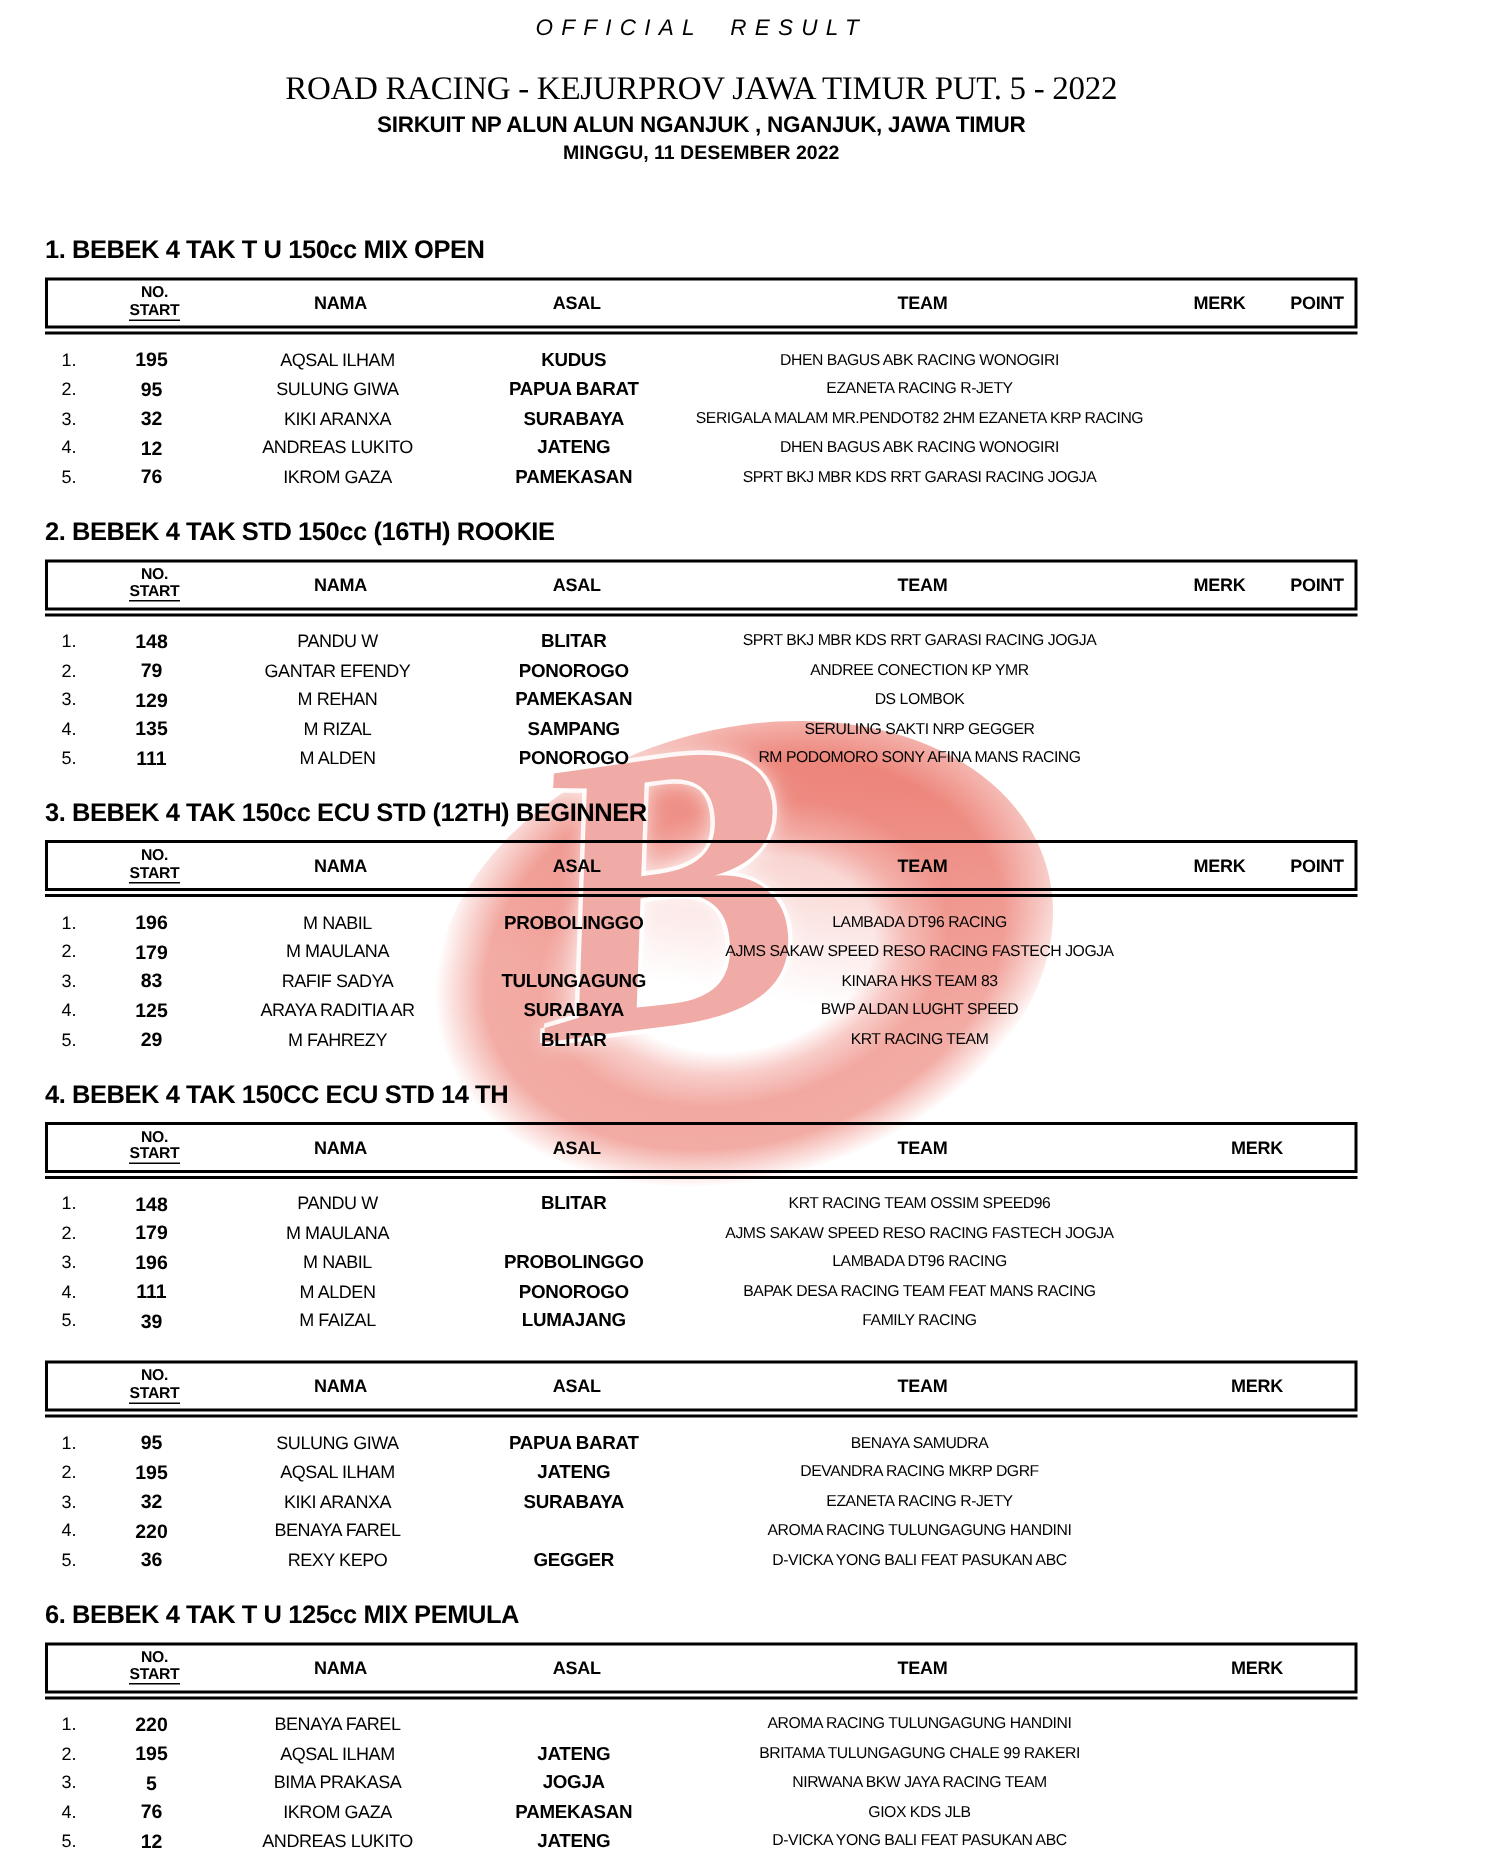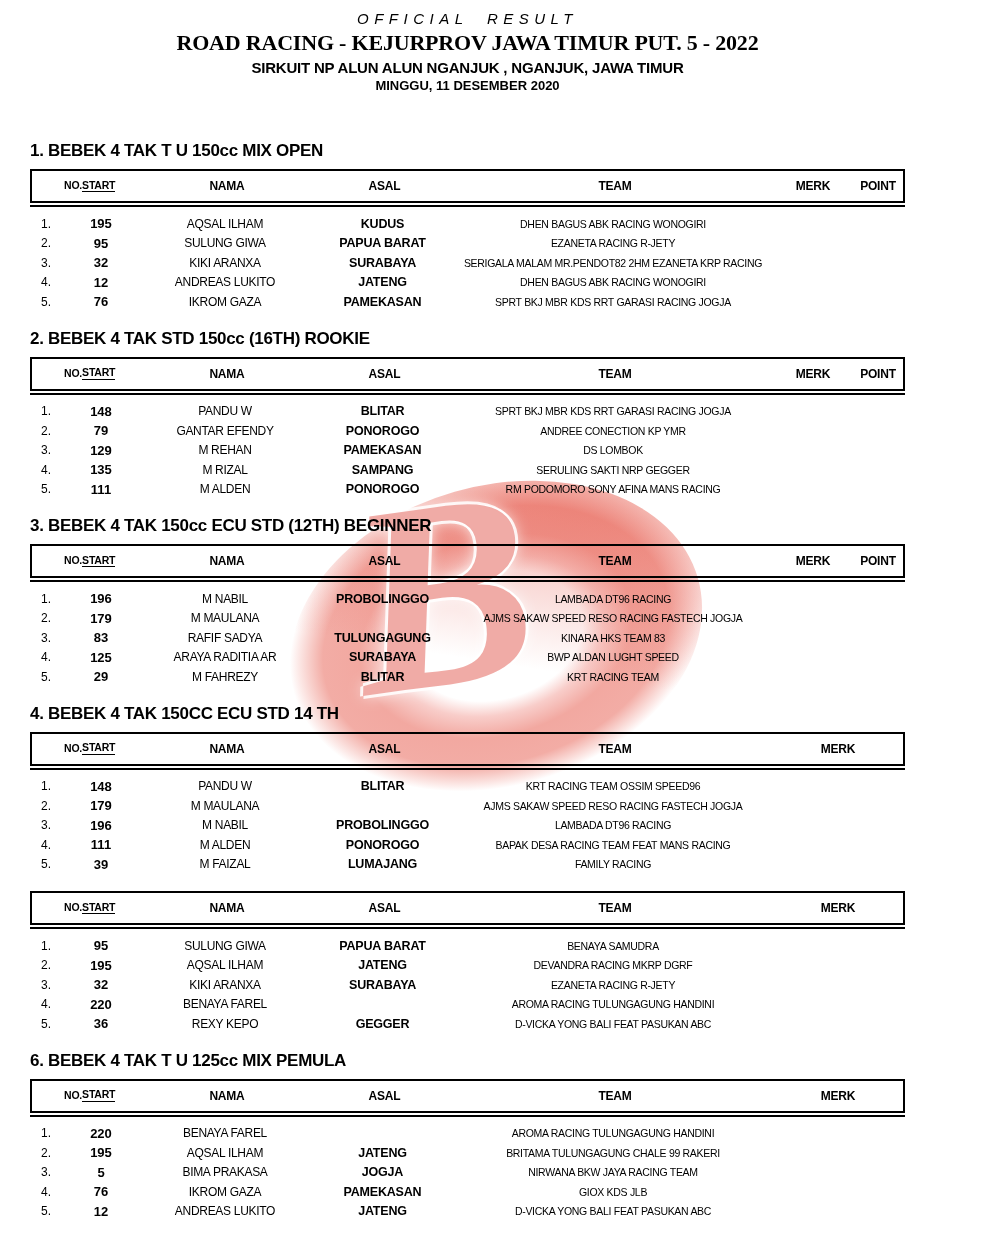--- a/index.html
+++ b/index.html
@@ -32,41 +32,41 @@
                  0 0 16px rgba(255,255,255,0.9);
   }
   
   .content { position:relative; z-index:1; padding:8px 0 0 30px; width:875px; }
   .doc-header { text-align:center; width:875px; }
   .oresult {
     font-style:italic; font-size:15px; letter-spacing:5.5px; word-spacing:9px;
     font-weight:400; margin-top:2px;
   }
   .doc-title {
-    font-family:"Liberation Serif", serif; font-weight:700; font-size:22px;
-    letter-spacing:-0.2px; margin-top:3px;
+    font-family:"Liberation Serif", serif; font-weight:400; font-size:22px;
+    letter-spacing:-0.2px; margin-top:19px;
   }
   .doc-venue { font-weight:700; font-size:15px; margin-top:3px; letter-spacing:-0.2px; }
   .doc-date  { font-weight:700; font-size:13px; margin-top:2px; }
 
   .section { margin-top:17px; }
   .section:first-child { margin-top:48px; }
   .section-title { font-size:17px; font-weight:700; letter-spacing:-0.3px; margin:0 0 8px 0; }
 
   .thead, .row {
     display:grid;
     grid-template-columns:32px 78px 170px 145px 316px 80px 50px;
     align-items:center;
   }
   .table.no-point .thead, .table.no-point .row {
     grid-template-columns:32px 78px 170px 145px 316px 130px;
   }
   .thead { border:2px solid #000; height:34px; box-sizing:border-box; }
   .hcell { text-align:center; font-weight:700; font-size:12px; letter-spacing:-0.2px; white-space:nowrap; }
-  .hcell.start { font-size:10.5px; line-height:1.08; display:flex; flex-direction:row; align-items:center; }
+  .hcell.start { font-size:10.5px; line-height:1.08; display:flex; flex-direction:column; align-items:center; }
   .hcell.start .start-line { border-bottom:1.5px solid #000; }
   .rule { border-top:2.5px solid #000; margin-top:2px; }
 
   .tbody { margin-top:7px; }
   .row { height:19.5px; }
   .c { text-align:center; white-space:nowrap; overflow:visible; }
   .c.rank { font-size:12px; }
   .c.no   { font-size:13px; font-weight:700; }
   .c.nama { font-size:12px; letter-spacing:-0.3px; }
   .c.asal { font-size:12.5px; font-weight:700; letter-spacing:-0.2px; }
@@ -81,21 +81,21 @@
     <div class="wm-ellipse"></div>
     <div class="wm-cap"></div>
     <div class="wm-letter">B</div>
   </div>
 
   <div class="content">
     <div class="doc-header">
       <div class="oresult">OFFICIAL RESULT</div>
       <div class="doc-title">ROAD RACING - KEJURPROV JAWA TIMUR PUT. 5 - 2022</div>
       <div class="doc-venue">SIRKUIT NP ALUN ALUN NGANJUK , NGANJUK, JAWA TIMUR</div>
-      <div class="doc-date">MINGGU, 11 DESEMBER 2020</div>
+      <div class="doc-date">MINGGU, 11 DESEMBER 2022</div>
     </div>
 
     <div>
         <section class="section">
     <h2 class="section-title">1. BEBEK 4 TAK T U 150cc MIX OPEN</h2>
     <div class="table">
       <div class="thead">
         <div class="hcell"></div>
         <div class="hcell start">
           <span class="no-line">NO.</span>

